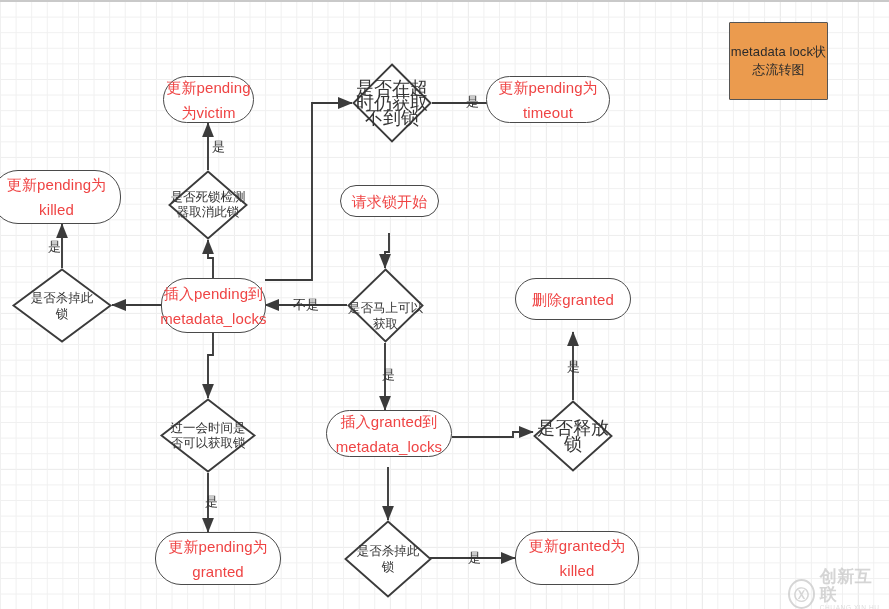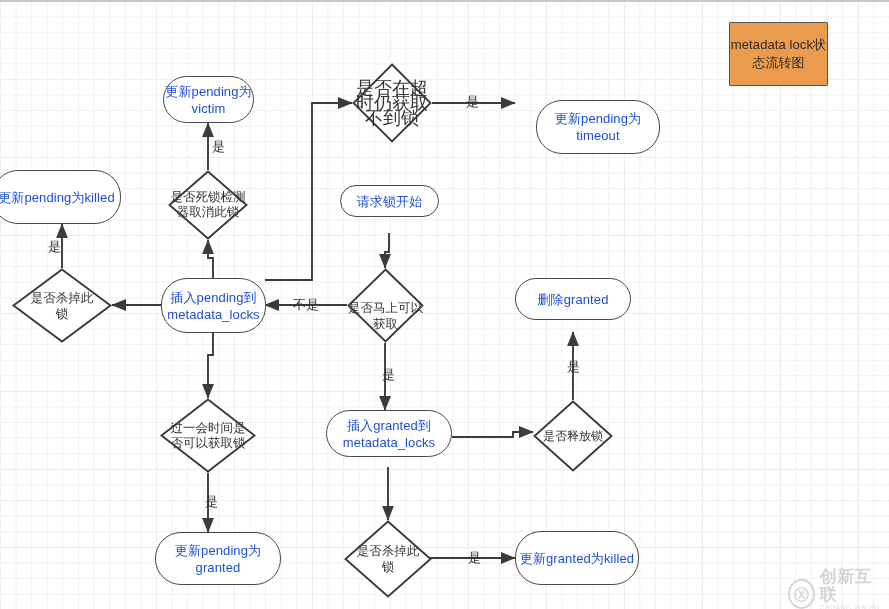--- a/index.html
+++ b/index.html
@@ -35,23 +35,23 @@
     height: 609px;
     pointer-events: none;
   }
   .node {
     position: absolute;
     box-sizing: border-box;
     display: flex;
     align-items: center;
     justify-content: center;
     text-align: center;
-    color: #1d4ed8;
-    font-size: 13px;
-    line-height: 17px;
+    color: #ef4444;
+    font-size: 15px;
+    line-height: 25px;
     letter-spacing: 0.1px;
   }
   .node.rounded {
     border: 1.6px solid #4a4a4a;
     border-radius: 26px;
     background: #ffffff;
   }
   .node.title-box {
     border: 1.6px solid #555555;
     background: #eb9b4e;
@@ -169,38 +169,38 @@
       <path d="M452,437 L513,437 L513,432 L533,432"></path>
 
       <path d="M573,400 L573,332"></path>
 
       <path d="M388,467 L388,520"></path>
 
       <path d="M430,558 L515,558"></path>
     </g>
   </svg>
 
-  <div class="node title-box" style="left:729px; top:22px; width:99px; height:64px;">
+  <div class="node title-box" style="left:729px; top:22px; width:99px; height:78px;">
     <span>metadata lock状态流转图</span>
   </div>
 
   <div class="node rounded" style="left:163px; top:76px; width:91px; height:47px;">
     <span>更新pending为victim</span>
   </div>
 
   <div class="diamond-wrap" style="left:352px; top:63px; width:80px; height:80px;">
     <svg width="80" height="80" viewBox="0 0 80 80">
       <polygon points="40,1.5 78.5,40 40,78.5 1.5,40" fill="#ffffff" stroke="#3b3b3b" stroke-width="1.9"></polygon>
     </svg>
     <div class="diamond-label" style="font-size:18px; line-height:15px;">
       <span>是否在超时仍获取不到锁</span>
     </div>
   </div>
 
-  <div class="node rounded" style="left:536px; top:76px; width:124px; height:54px;margin-top:24px;">
+  <div class="node rounded" style="left:486px; top:76px; width:124px; height:47px;">
     <span>更新pending为timeout</span>
   </div>
 
   <div class="node rounded" style="left:-8px; top:170px; width:129px; height:54px;">
     <span>更新pending为killed</span>
   </div>
 
   <div class="diamond-wrap" style="left:168px; top:170px; width:80px; height:70px;">
     <svg width="80" height="70" viewBox="0 0 80 70">
       <polygon points="40,1.5 78.5,35 40,68.5 1.5,35" fill="#ffffff" stroke="#3b3b3b" stroke-width="1.9"></polygon>
@@ -250,21 +250,21 @@
   </div>
 
   <div class="node rounded" style="left:326px; top:410px; width:126px; height:47px;">
     <span>插入granted到metadata_locks</span>
   </div>
 
   <div class="diamond-wrap" style="left:533px; top:400px; width:80px; height:72px;">
     <svg width="80" height="72" viewBox="0 0 80 72">
       <polygon points="40,1.5 78.5,36 40,70.5 1.5,36" fill="#ffffff" stroke="#3b3b3b" stroke-width="1.9"></polygon>
     </svg>
-    <div class="diamond-label" style="font-size:12px; line-height:16px;font-family:Liberation Serif, serif;">
+    <div class="diamond-label" style="font-size:18px; line-height:16px;font-family:Liberation Serif, serif;">
       <span>是否释放锁</span>
     </div>
   </div>
 
   <div class="node rounded" style="left:155px; top:532px; width:126px; height:53px;">
     <span>更新pending为granted</span>
   </div>
 
   <div class="diamond-wrap" style="left:344px; top:520px; width:88px; height:78px;">
     <svg width="88" height="78" viewBox="0 0 88 78">

